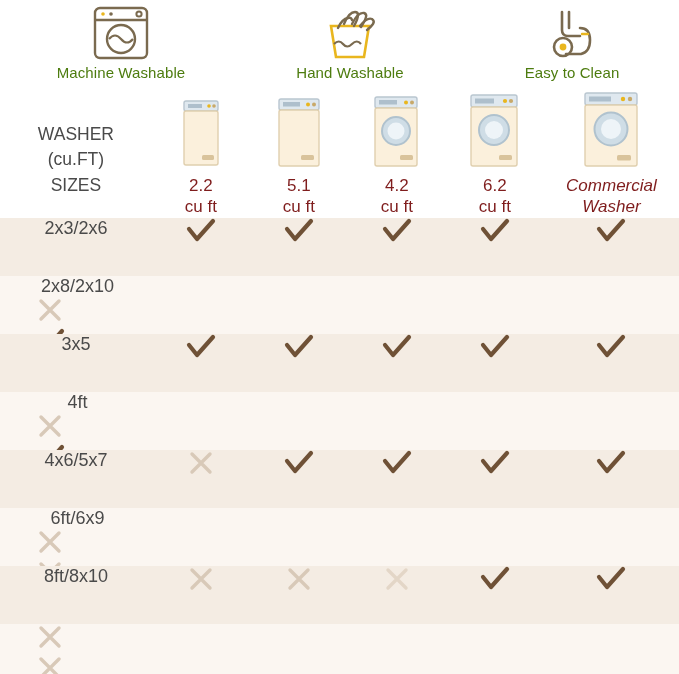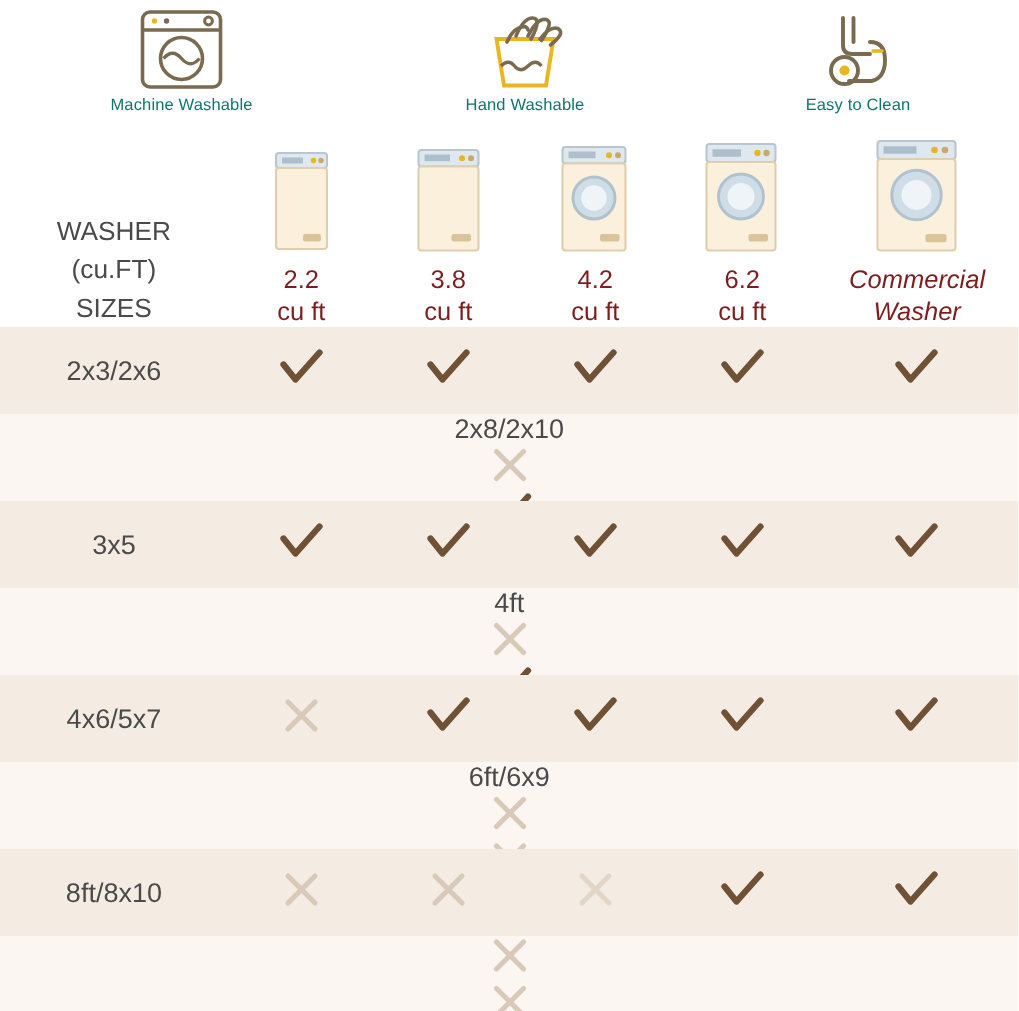--- a/index.html
+++ b/index.html
@@ -34,49 +34,48 @@
     width: 160px;
     text-align: center;
   }
   .top-icon-cell .glyph {
     height: 62px;
     display: flex;
     align-items: center;
     justify-content: center;
   }
   .top-icon-cell .cap {
-    font-size: 11px;
-    color: #0f766e;
+    font-size: 15px;
+    color: #4d7c0f;
     letter-spacing: .1px;
   }
   #ti0 { left: 41px; }
   #ti1 { left: 270px; }
   #ti2 { left: 492px; }
 
   
   .table {
     position: absolute;
     left: 0;
     top: 88px;
     width: 679px;
     border-collapse: collapse;
   }
   .row {
     position: relative;
     display: flex;
     width: 679px;
-    align-items: center;
   }
   .row.shade-a { background: #f4ece3; }
   .row.shade-b { background: #fbf6f1; flex-direction: column; }
 
   .hdr-row {
     height: 130px;
     background: #ffffff;
-    align-items: flex-end;
+    align-items: center;
   }
   .cell {
     width: 100px;
     text-align: center;
     font-size: 17px;
     color: #4a4a4a;
   }
   .cell.wide { width: 138px; }
   .rowlabel {
     width: 155px;
@@ -220,21 +219,21 @@
           <svg width="52" height="74" viewBox="0 0 52 74">
             <rect x="6" y="2" width="40" height="11" rx="2" fill="#dfe8ef" stroke="#b9c6d0" stroke-width="1.4"></rect>
             <rect x="10" y="5" width="17" height="4.5" fill="#aebfcc"></rect>
             <circle cx="35" cy="7.5" r="2" fill="#e9b61e"></circle>
             <circle cx="41" cy="7.5" r="2" fill="#c8a96a"></circle>
             <rect x="6" y="13" width="40" height="56" rx="2" fill="#fbf0dc" stroke="#e0cfae" stroke-width="1.4"></rect>
             <rect x="28" y="58" width="13" height="5" rx="1.5" fill="#d9c39b"></rect>
           </svg>
         </div>
         <div class="lbl">
-          <div>3.8</div>
+          <div>5.1</div>
           <div>cu ft</div>
         </div>
       </div>
 
       <div class="hdr-cell">
         <div class="machine">
           <svg width="54" height="76" viewBox="0 0 54 76">
             <rect x="5" y="2" width="42" height="11" rx="2" fill="#dfe8ef" stroke="#b9c6d0" stroke-width="1.4"></rect>
             <rect x="9" y="5" width="18" height="4.5" fill="#aebfcc"></rect>
             <circle cx="36" cy="7.5" r="2" fill="#e9b61e"></circle>

